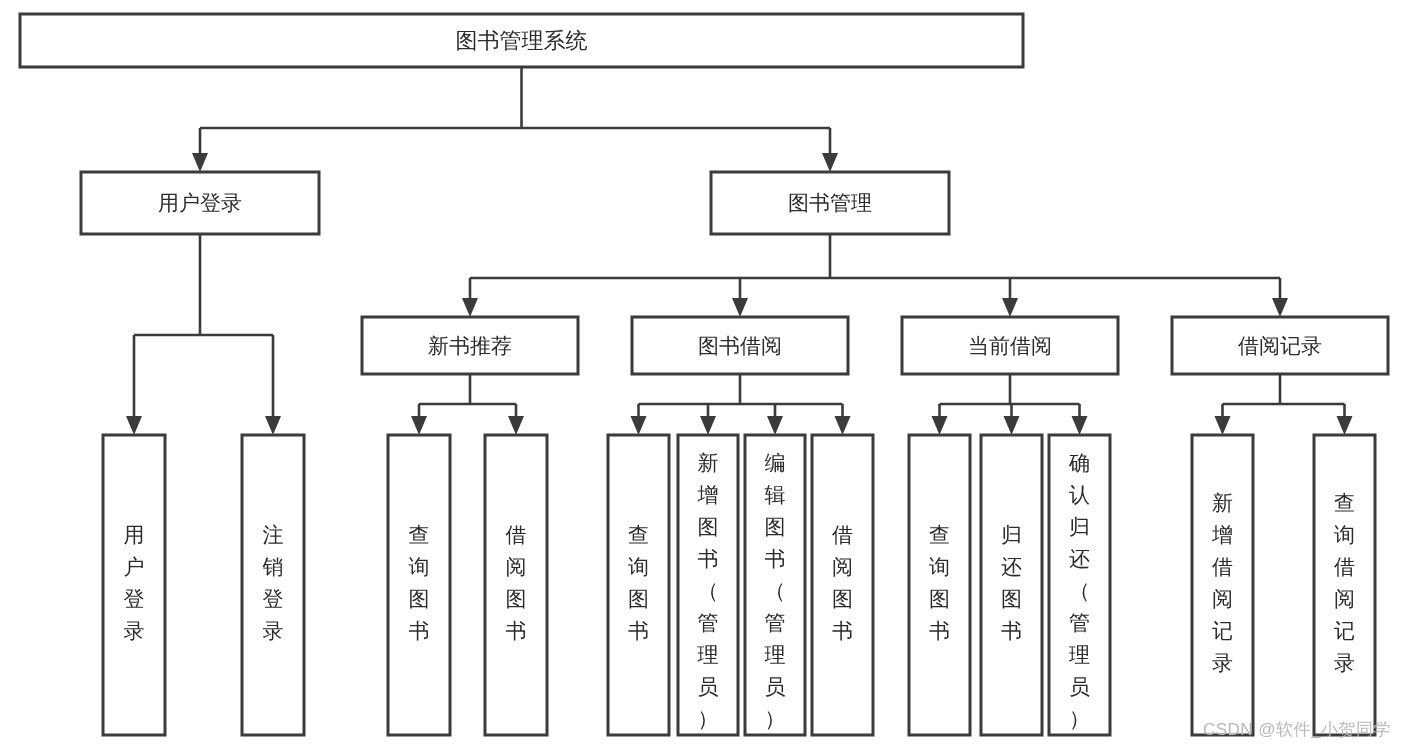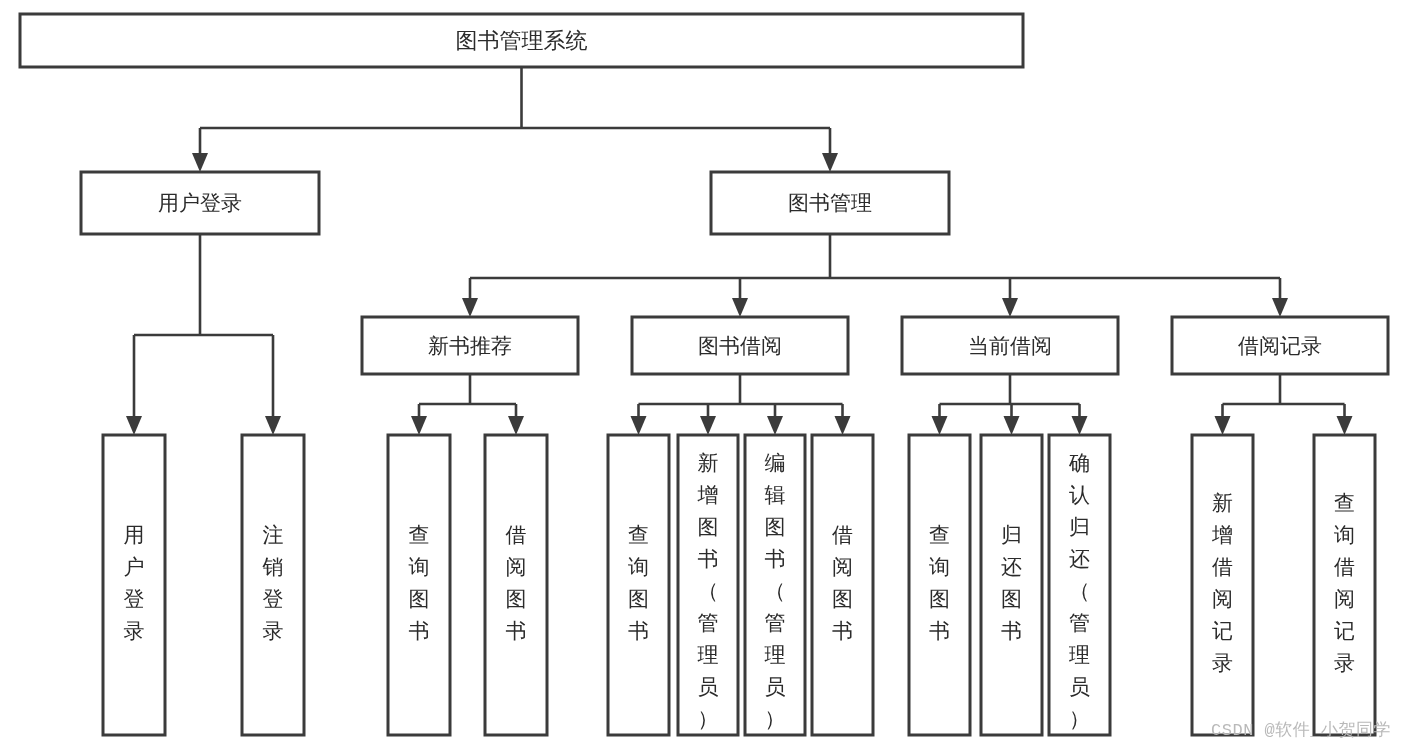--- a/index.html
+++ b/index.html
@@ -55,21 +55,21 @@
   .node-label-v {
     font-family: "DejaVu Sans", "Liberation Sans", sans-serif;
     font-size: 21px;
     fill: #2b2b2b;
     text-anchor: middle;
   }
   .watermark {
     position: absolute;
     right: 14px;
     bottom: 6px;
-    font-family: Liberation Mono, monospace;
+    font-family: Liberation Sans, sans-serif;
     font-size: 17px;
     color: #b9b9b9;
     letter-spacing: 0.5px;
     white-space: nowrap;
     user-select: none;
   }
 </style>
 </head>
 <body>
 

